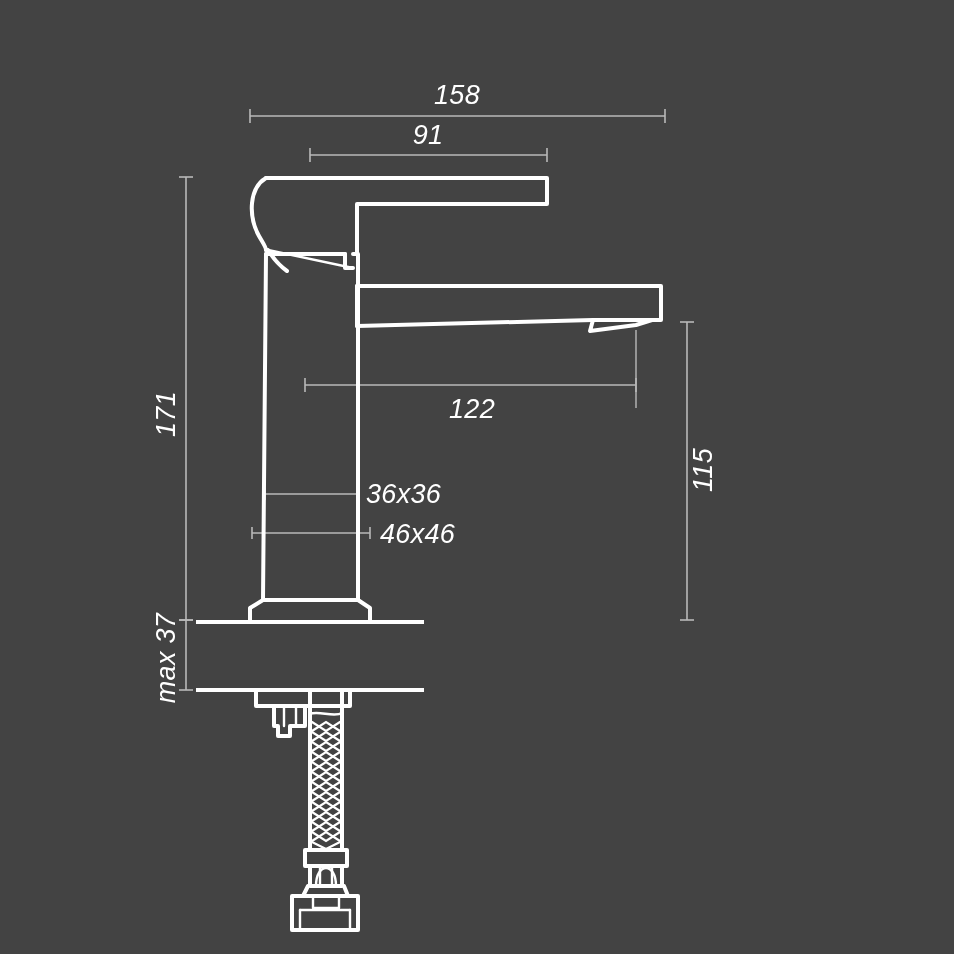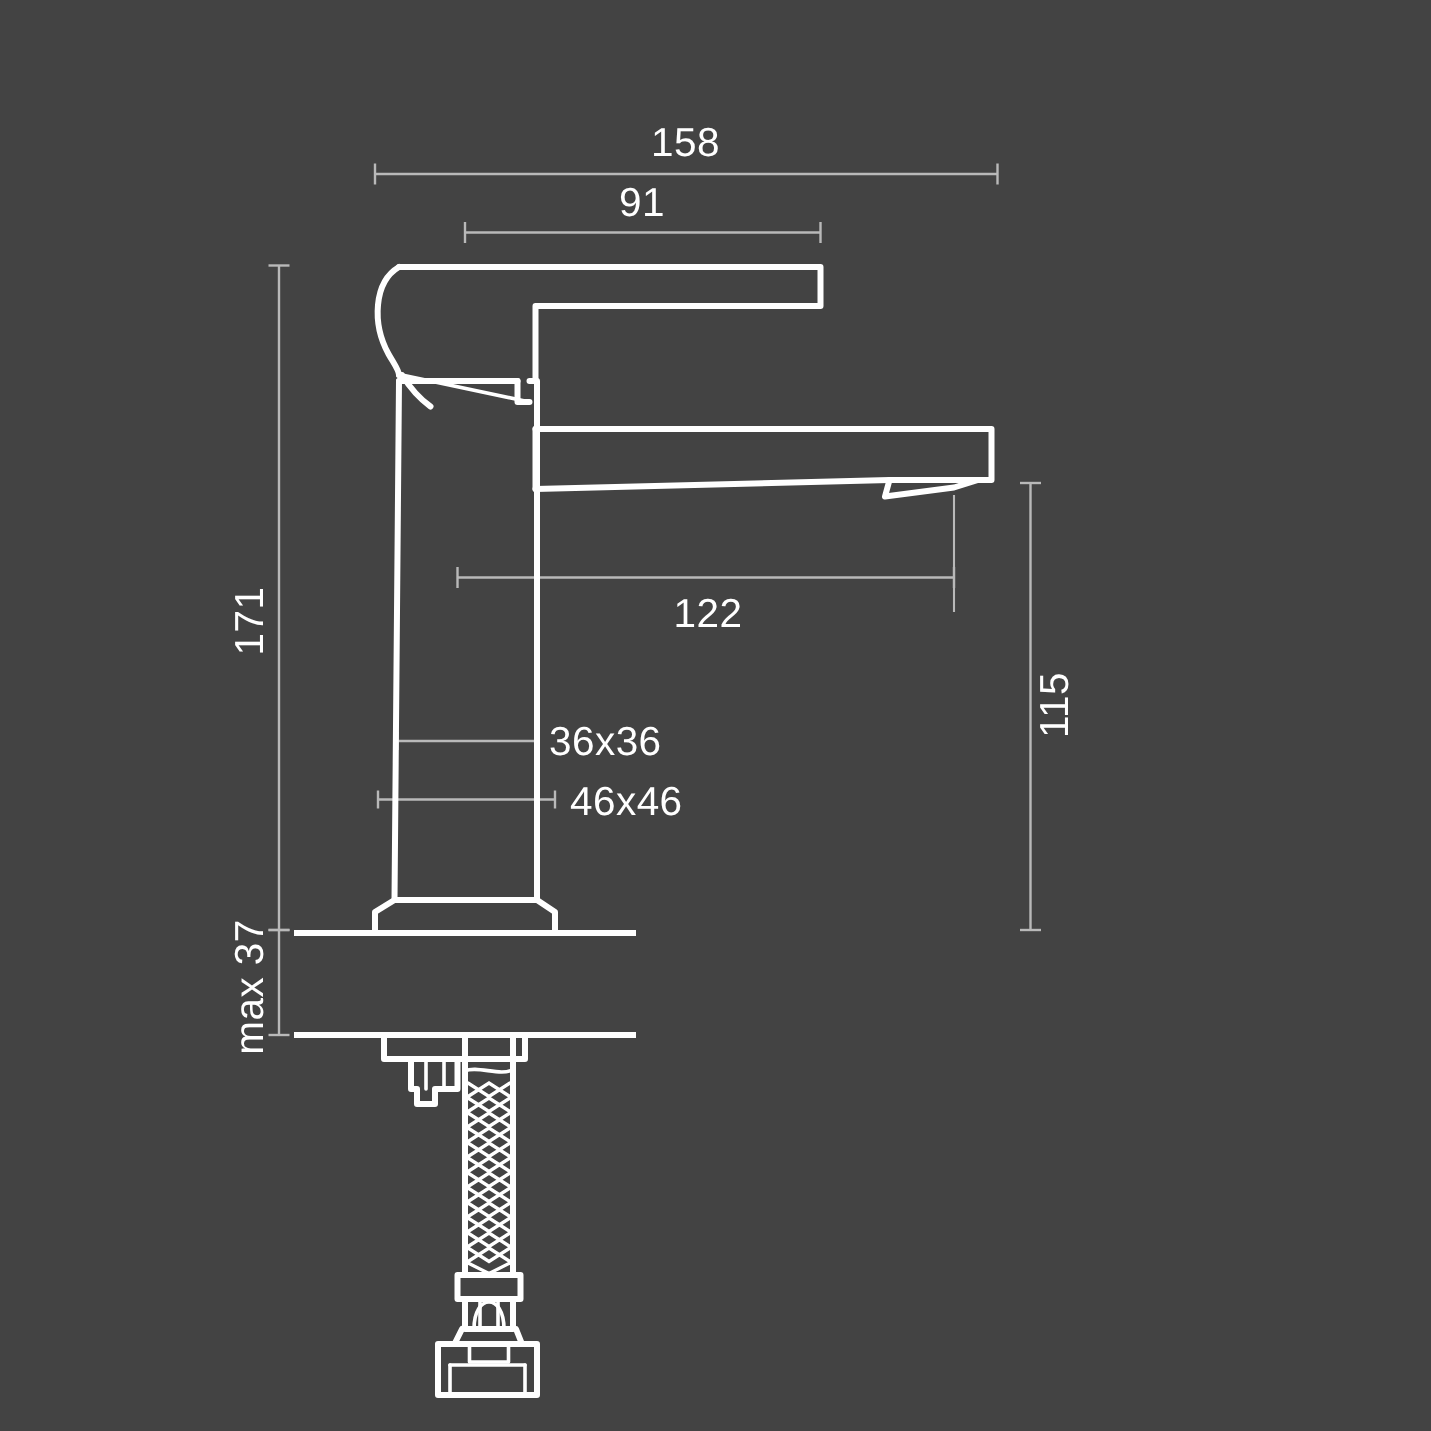--- a/index.html
+++ b/index.html
@@ -11,20 +11,21 @@
     width: 954px;
     height: 954px;
     overflow: hidden;
     font-family: "Liberation Sans", sans-serif;
   }
   #drawing-root {
     position: relative;
     width: 954px;
     height: 954px;
     background: #434343;
+    font-style: italic;
   }
   svg.sheet {
     display: block;
     width: 954px;
     height: 954px;
   }
   
   .part-outline {
     fill: none;
     stroke: #ffffff;

